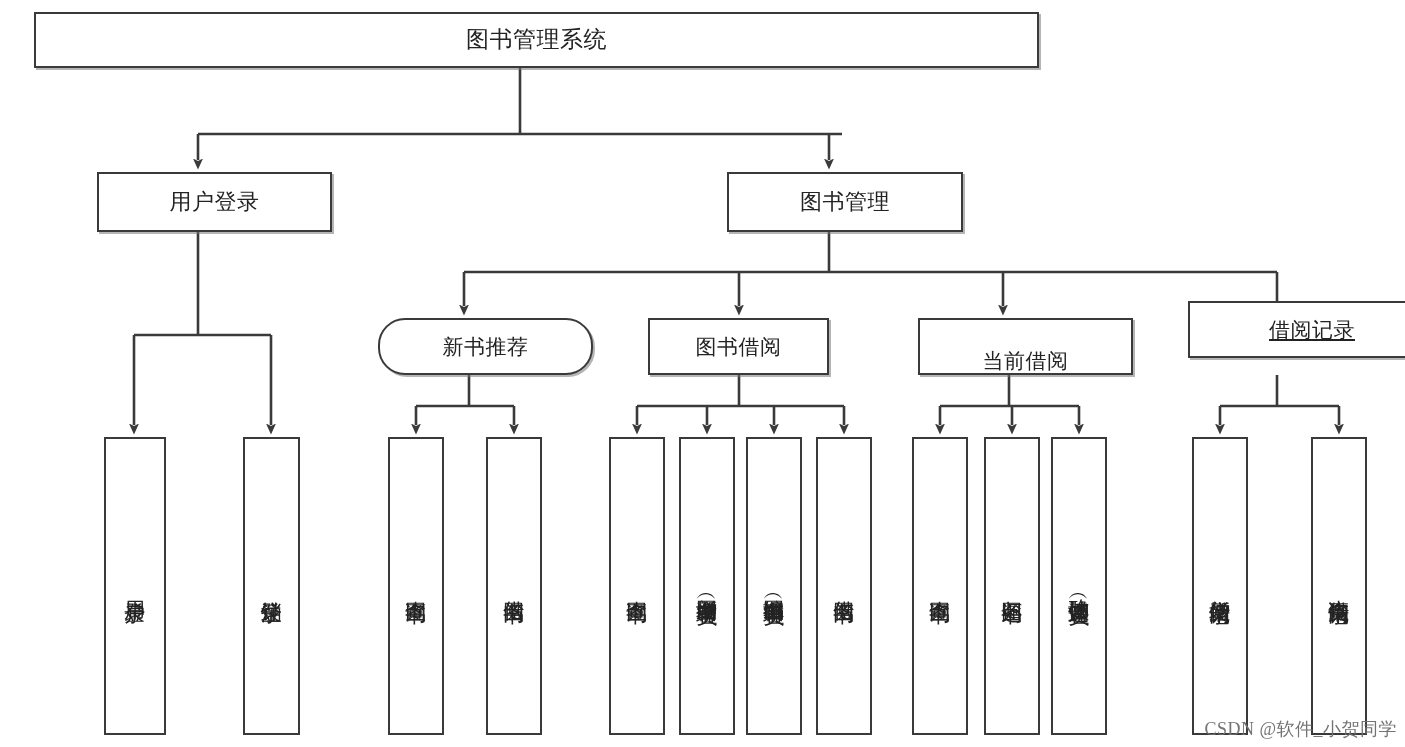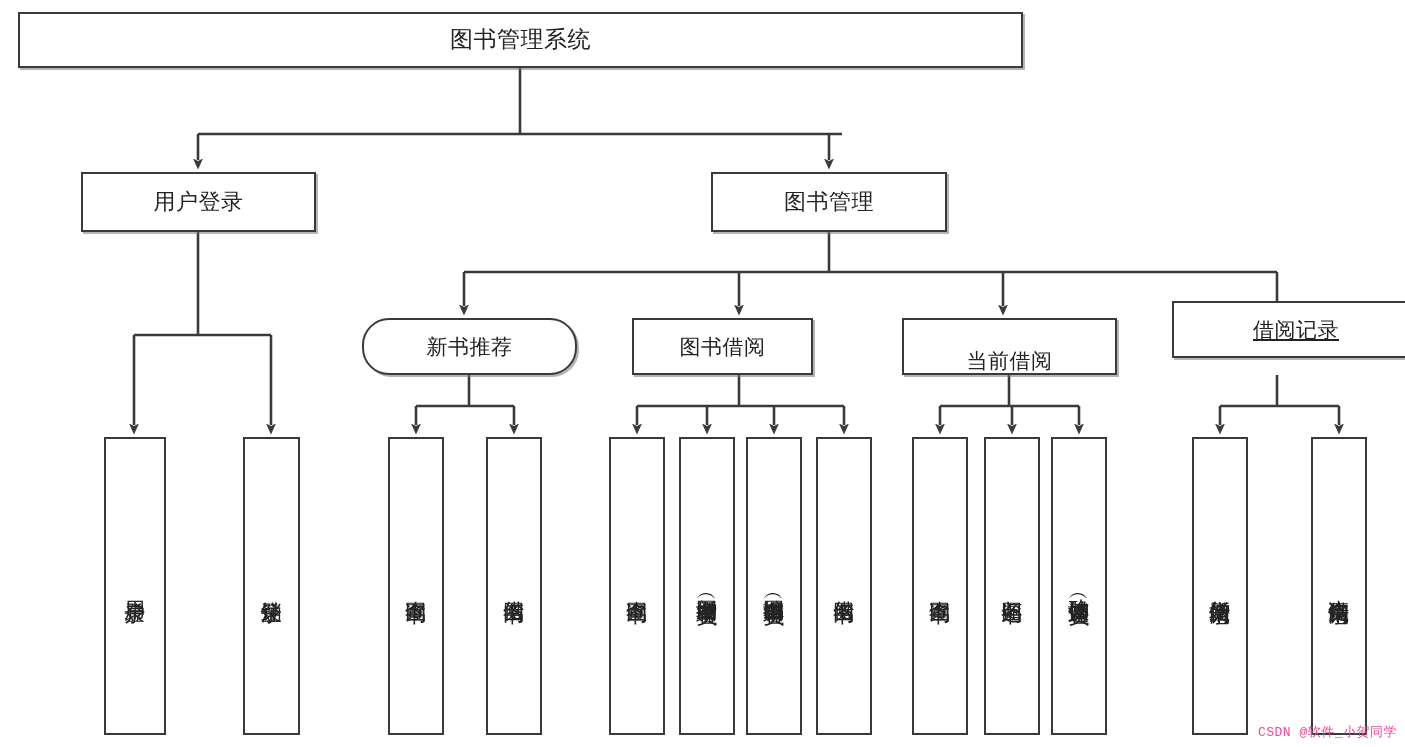--- a/index.html
+++ b/index.html
@@ -30,20 +30,21 @@
     box-sizing: border-box;
     background: #ffffff;
     border: 2px solid #3a3a3a;
     display: flex;
     align-items: center;
     justify-content: center;
     color: #222222;
   }
   .node.shadowed {
     box-shadow: 2px 2px 0 0 rgba(120,120,120,0.55);
+    margin-left: 16px;
   }
   .node-label {
     display: block;
     text-align: center;
     line-height: 1.12;
     color: #232323;
     letter-spacing: 0.5px;
   }
   .node-root .node-label {
     font-size: 23px;
@@ -63,25 +64,25 @@
     text-orientation: upright;
     font-size: 21px;
     line-height: 1.32;
     letter-spacing: 1px;
     max-height: 270px;
   }
   .watermark {
     position: absolute;
     right: 8px;
     bottom: 6px;
-    font-size: 13px;
-    color: #ec4899;
+    font-size: 18px;
+    color: #737373;
     white-space: nowrap;
     letter-spacing: 0.5px;
-    font-family: Liberation Mono, monospace;
+    font-family: Liberation Serif, serif;
   }
 </style>
 </head>
 <body>
 
 <div id="canvas">
 
   <svg id="wires" viewBox="0 0 1405 747">
     <defs>
       <marker id="arrow" markerWidth="12" markerHeight="12" refX="1.5" refY="5" orient="auto" markerUnits="userSpaceOnUse">

